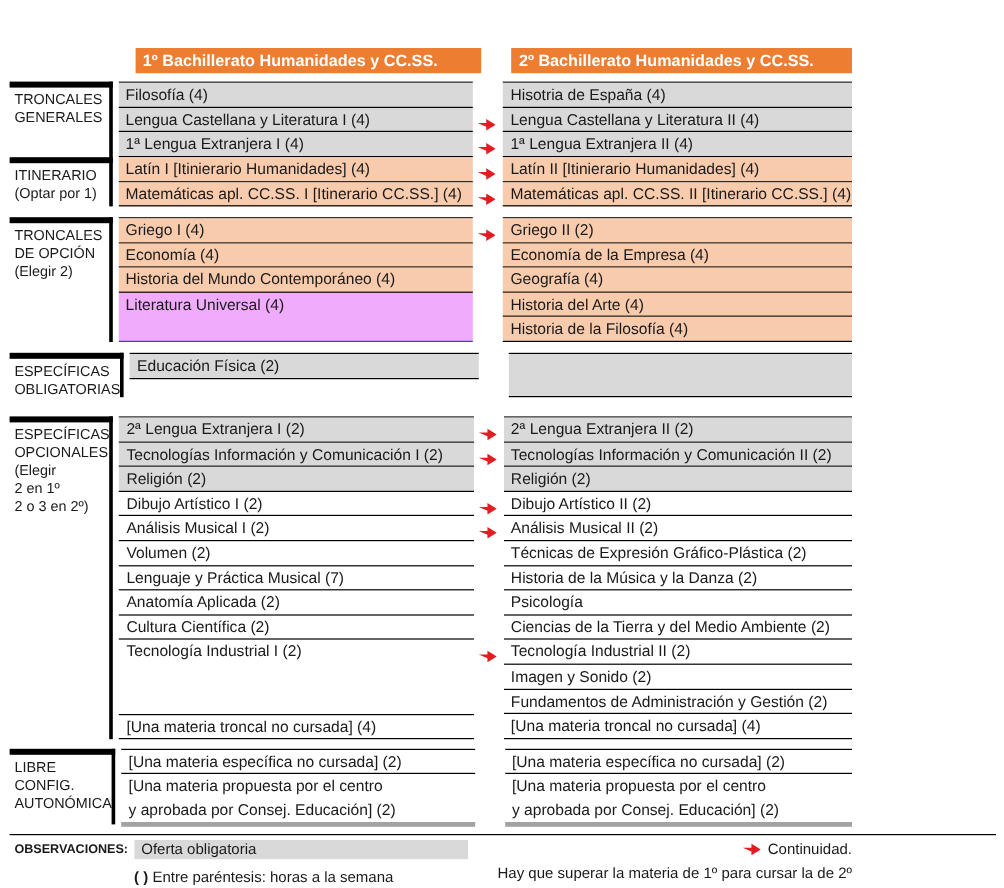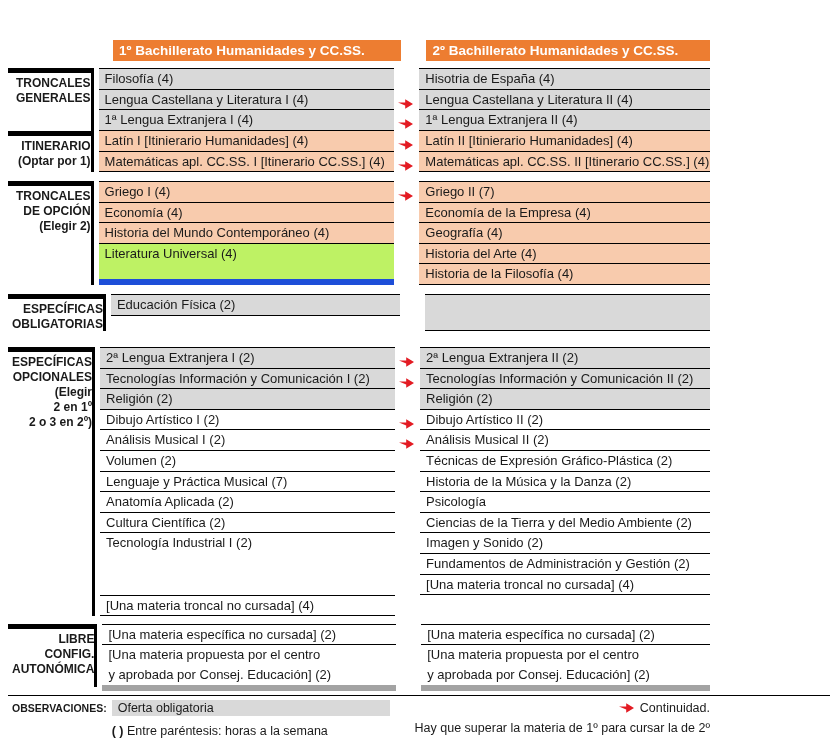--- a/index.html
+++ b/index.html
@@ -11,36 +11,36 @@
   .header-row{display:flex;margin-left:113px;}
   .hdr{height:21px;line-height:21px;background:#ED7D31;color:#fff;font-weight:bold;
        font-size:13.5px;padding-left:6px;box-sizing:border-box;white-space:nowrap;}
   .hdr.c1{width:350px;}
   .hdr.c2{width:344px;margin-left:25px;}
 
   
   .section{display:flex;align-items:stretch;}
   .labelbox{width:100px;margin-left:8px;box-sizing:border-box;
             border-top:5px solid #000;border-right:3px solid #000;
-            padding:3px 0 0 4px;font-weight:bold;font-size:12px;line-height:15px;text-align:right;}
+            padding:3px 0 0 4px;font-weight:normal;font-size:12px;line-height:15px;}
   .col{display:flex;flex-direction:column;box-sizing:border-box;}
   .col.bt{border-top:1px solid #000;}
   .col1{width:350px;margin-left:5px;}
   .col2{width:344px;margin-left:25px;}
   .row{position:relative;height:20.6px;box-sizing:border-box;border-bottom:1px solid #000;
        font-size:13px;line-height:19px;padding-left:6px;white-space:nowrap;}
   .row.nb{border-bottom:none;}
   .row.tr{border-top:1px solid #000;}
   .row.gray{background:#D9D9D9;}
   .row.orange{background:#F8CBAD;}
-  .cell-tall{flex:1;background:#bef264;border-bottom:6px solid #1d4ed8;
+  .cell-tall{flex:1;background:#f0abfc;border-bottom:1px solid #1d4ed8;
              font-size:13px;line-height:19px;padding-left:6px;box-sizing:border-box;}
   .spacer{flex:1;}
   .grayblock{flex:1;background:#D9D9D9;border-bottom:1px solid #000;box-sizing:border-box;}
-  .row2line{flex:1;box-sizing:border-box;border-bottom:6px solid #a3a3a3;
+  .row2line{flex:1;box-sizing:border-box;border-bottom:4px solid #a3a3a3;
             font-size:13px;line-height:20px;padding-left:6px;white-space:nowrap;}
 
   .s0{margin-top:7px;height:63px;}
   .s1{height:41px;}
   .s2{margin-top:9px;height:104px;}
   .s3{margin-top:9px;height:37px;}
   .s4{margin-top:16px;height:269px;}
   .s5{margin-top:8px;height:63px;}
 
   .arrow-icon{position:absolute;left:-21px;top:5px;width:15px;height:10px;display:block;}
@@ -119,21 +119,21 @@
     </div>
     <div class="col col1 bt">
       <div class="row orange"><span>Griego I (4)</span></div>
       <div class="row orange"><span>Economía (4)</span></div>
       <div class="row orange"><span>Historia del Mundo Contemporáneo (4)</span></div>
       <div class="cell-tall"><span>Literatura Universal (4)</span></div>
     </div>
     <div class="col col2 bt">
       <div class="row orange"><span class="arrow-icon"><svg viewBox="0 0 15 10" width="15" height="10">
               <path d="M0 3.4 H7.2 V0.2 L15 5 L7.2 9.8 V6.6 Z" fill="#E31B23"></path>
-            </svg></span><span>Griego II (7)</span></div>
+            </svg></span><span>Griego II (2)</span></div>
       <div class="row orange"><span>Economía de la Empresa (4)</span></div>
       <div class="row orange"><span>Geografía (4)</span></div>
       <div class="row orange"><span>Historia del Arte (4)</span></div>
       <div class="row orange"><span>Historia de la Filosofía (4)</span></div>
     </div>
   </div>
 
   <div class="section s3">
     <div class="labelbox">
       <div>ESPECÍFICAS</div>
@@ -181,20 +181,23 @@
       <div class="row"><span class="arrow-icon"><svg viewBox="0 0 15 10" width="15" height="10">
               <path d="M0 3.4 H7.2 V0.2 L15 5 L7.2 9.8 V6.6 Z" fill="#E31B23"></path>
             </svg></span><span>Dibujo Artístico II (2)</span></div>
       <div class="row"><span class="arrow-icon"><svg viewBox="0 0 15 10" width="15" height="10">
               <path d="M0 3.4 H7.2 V0.2 L15 5 L7.2 9.8 V6.6 Z" fill="#E31B23"></path>
             </svg></span><span>Análisis Musical II (2)</span></div>
       <div class="row"><span>Técnicas de Expresión Gráfico-Plástica (2)</span></div>
       <div class="row"><span>Historia de la Música y la Danza (2)</span></div>
       <div class="row"><span>Psicología</span></div>
       <div class="row"><span>Ciencias de la Tierra y del Medio Ambiente (2)</span></div>
+      <div class="row"><span class="arrow-icon"><svg viewBox="0 0 15 10" width="15" height="10">
+              <path d="M0 3.4 H7.2 V0.2 L15 5 L7.2 9.8 V6.6 Z" fill="#E31B23"></path>
+            </svg></span><span>Tecnología Industrial II (2)</span></div>
       <div class="row"><span>Imagen y Sonido (2)</span></div>
       <div class="row"><span>Fundamentos de Administración y Gestión (2)</span></div>
       <div class="row"><span>[Una materia troncal no cursada] (4)</span></div>
     </div>
   </div>
 
   <div class="section s5">
     <div class="labelbox">
       <div>LIBRE</div>
       <div>CONFIG.</div>

